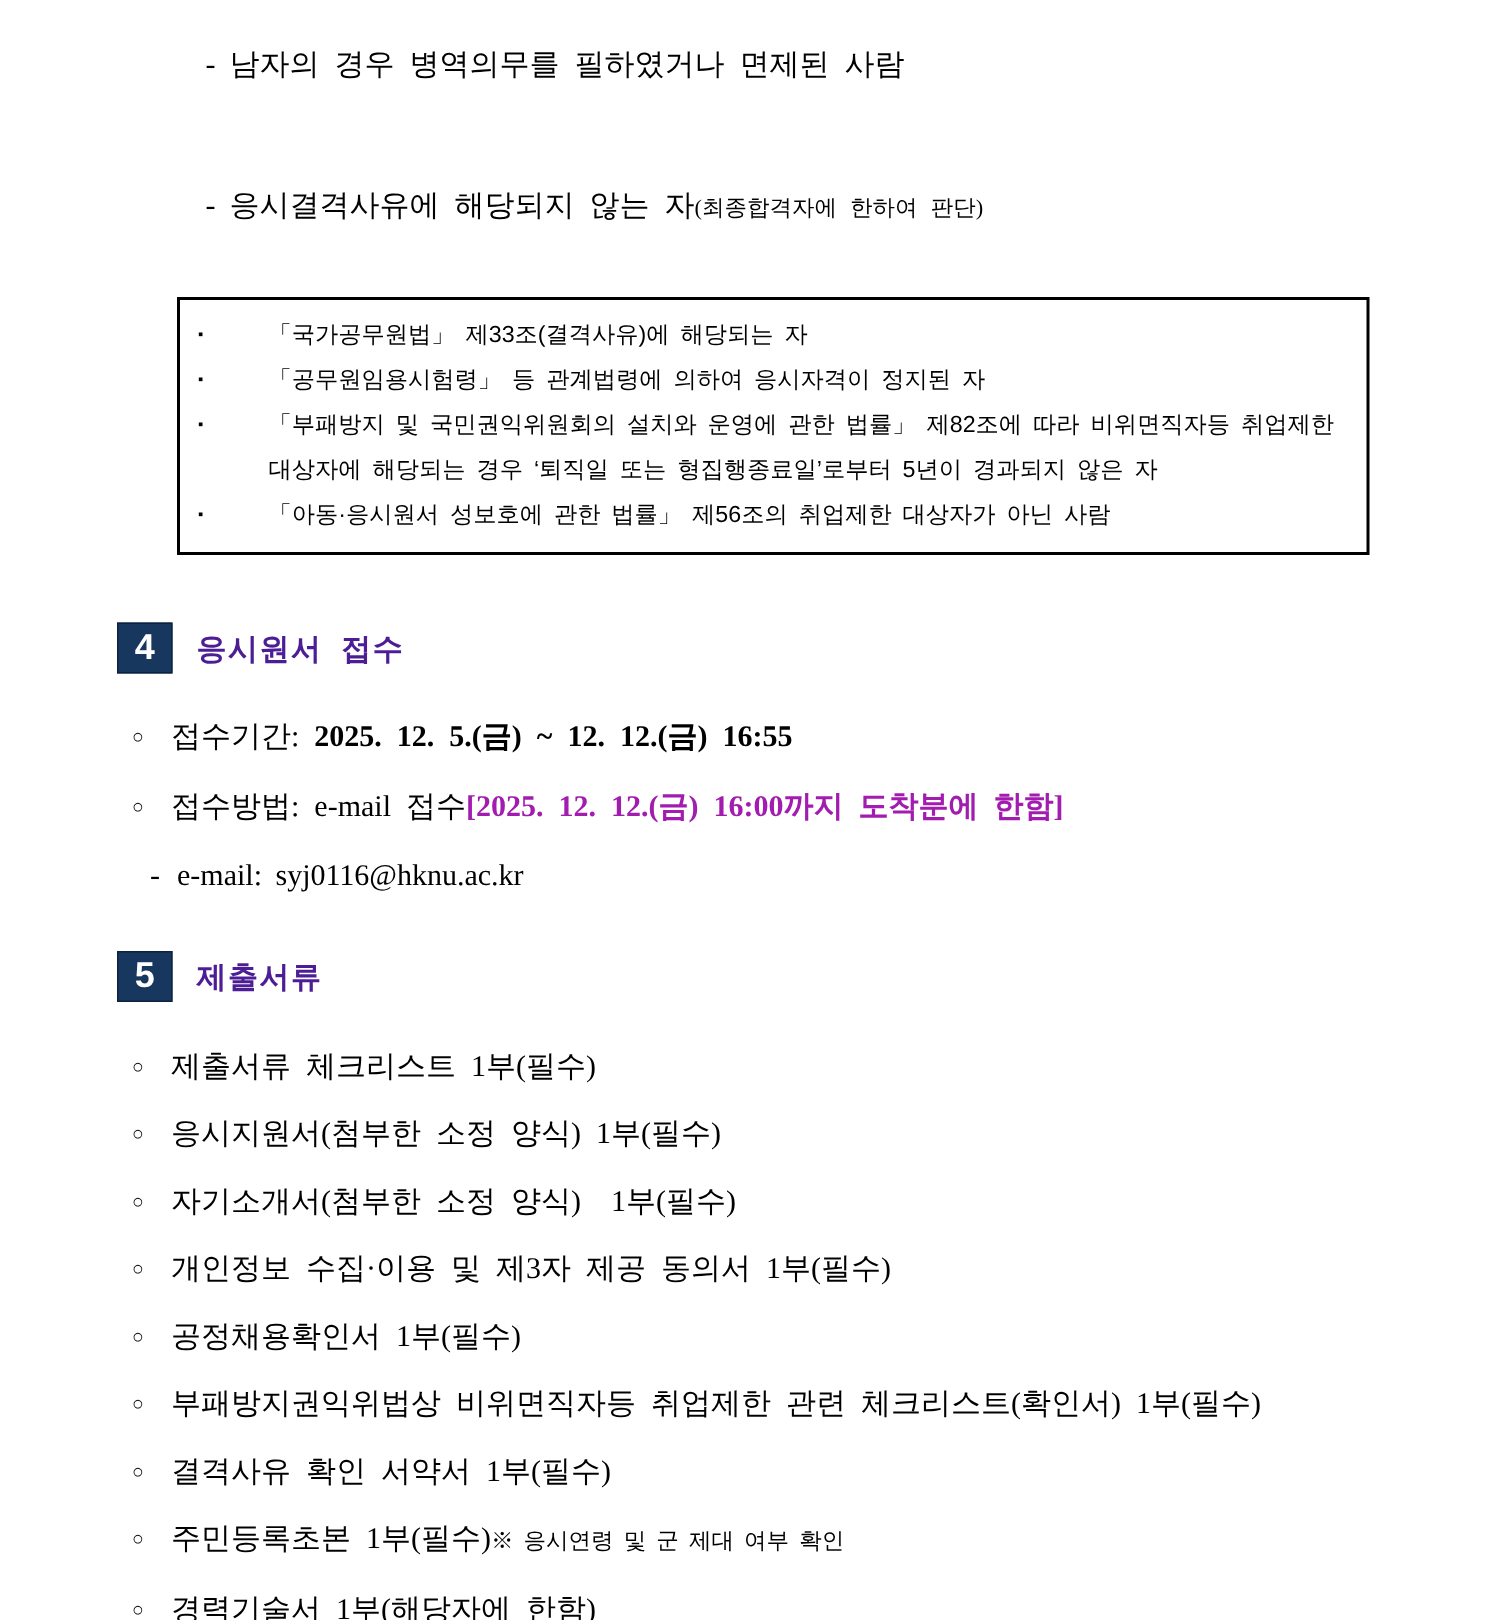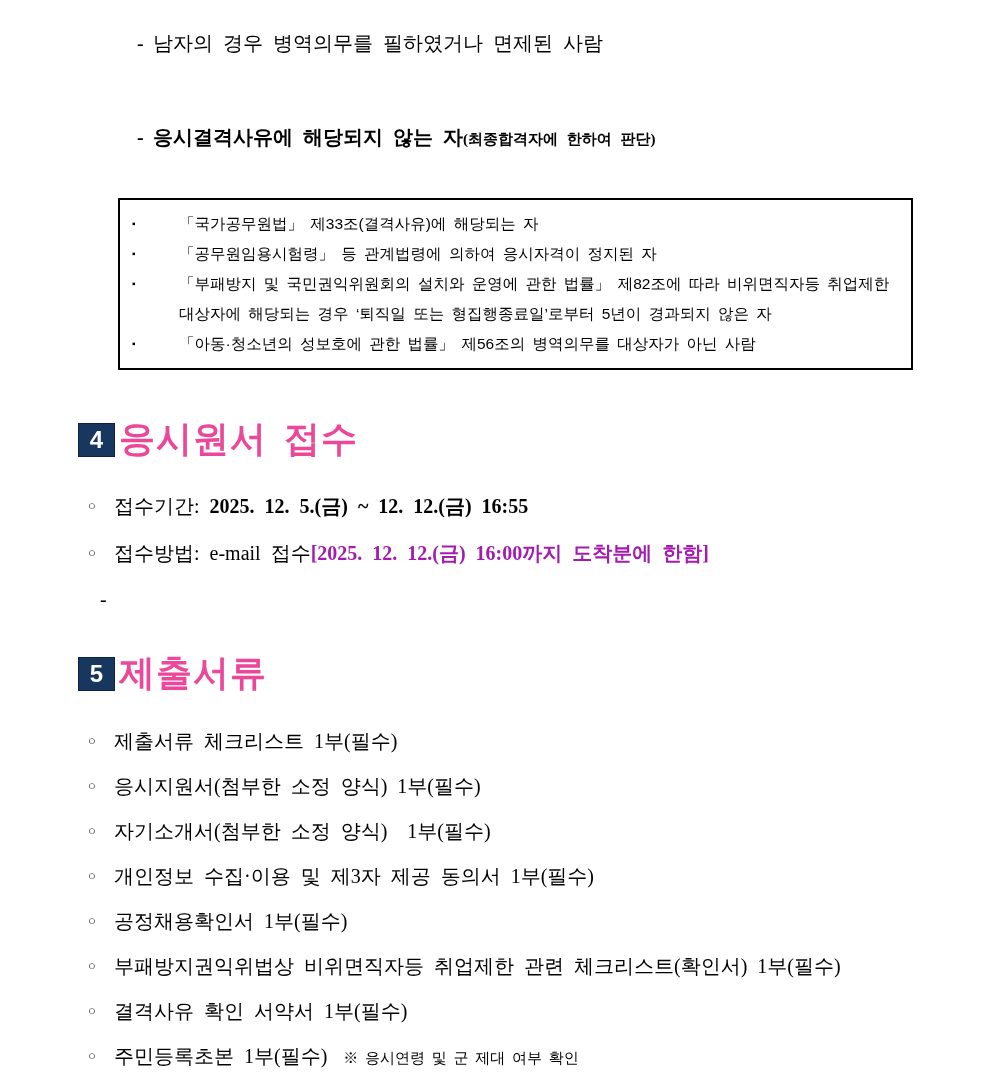--- a/index.html
+++ b/index.html
@@ -15,21 +15,21 @@
 
   
   .intro-line {
     margin-left: 97px;
     font-size: 20px;
     line-height: 24px;
     word-spacing: 5px;
     white-space: pre-wrap;
   }
   .intro-line.first { padding-top: 7px; }
-  .intro-line.second { margin-top: 22px; font-weight: bold; }
+  .intro-line.second { margin-top: 22px; }
   .dash { display: inline-block; width: 16px; }
   .small-inline { font-size: 15px; }
 
   
   .notice-box {
     margin: 23px 0 0 118px;
     width: 795px;
     border: 2px solid #000000;
     padding: 9px 5px 9px 12px;
     font-family: "Liberation Sans", "DejaVu Sans", sans-serif;
@@ -52,25 +52,25 @@
     width: 37px; height: 34px;
     background: #17375E;
     border: 1px solid #0d2240;
     color: #ffffff;
     font-family: "Liberation Sans", "DejaVu Sans", sans-serif;
     font-weight: bold;
     font-size: 24px;
     display: flex; align-items: center; justify-content: center;
   }
   .sec-title {
-    margin-left: 4px;
-    color: #ec4899;
+    margin-left: 16px;
+    color: #4c1d95;
     font-family: "Liberation Sans", "DejaVu Sans", sans-serif;
     font-weight: bold;
-    font-size: 36px;
+    font-size: 20px;
     letter-spacing: 1px;
     word-spacing: 6px;
   }
 
   
   .s4-item {
     display: flex;
     margin-left: 88px;
     font-size: 20px;
     line-height: 24px;
@@ -102,21 +102,20 @@
     margin-top: 19px;
     font-size: 20px;
     line-height: 26px;
     word-spacing: 5px;
   }
   .s5-item.first { margin-top: 30px; }
   .s5-item .circle-bullet { line-height: 26px; }
   .s5-text { white-space: pre-wrap; }
   .s5-note {
     font-size: 15px;
-    margin-left: 16px;
     word-spacing: 3px;
     white-space: pre-wrap;
     text-align: center;
   }
 </style>
 </head>
 <body>
 
 <div class="page">
 
@@ -135,39 +134,40 @@
     <div class="notice-item">
       <span class="notice-bullet">▪</span>
       <span class="notice-text">「공무원임용시험령」 등 관계법령에 의하여 응시자격이 정지된 자</span>
     </div>
     <div class="notice-item">
       <span class="notice-bullet">▪</span>
       <span class="notice-text">「부패방지 및 국민권익위원회의 설치와 운영에 관한 법률」 제82조에 따라 비위면직자등 취업제한 대상자에 해당되는 경우 ‘퇴직일 또는 형집행종료일’로부터 5년이 경과되지 않은 자</span>
     </div>
     <div class="notice-item">
       <span class="notice-bullet">▪</span>
-      <span class="notice-text">「아동·청소년의 성보호에 관한 법률」 제56조의 병역의무를 대상자가 아닌 사람</span>
+      <span class="notice-text">「아동·응시원서 성보호에 관한 법률」 제56조의 취업제한 대상자가 아닌 사람</span>
     </div>
   </div>
 
   <div class="sec-header s4">
     <div class="sec-badge">4</div>
     <div class="sec-title">응시원서 접수</div>
   </div>
 
   <div class="s4-item i1">
     <span class="circle-bullet">○</span>
     <span class="s4-text"><span>접수기간: </span><span class="bold-black">2025. 12. 5.(금) ~ 12. 12.(금) 16:55</span></span>
   </div>
   <div class="s4-item i2">
     <span class="circle-bullet">○</span>
     <span class="s4-text"><span>접수방법: e-mail 접수</span><span class="blue-bold">[2025. 12. 12.(금) 16:00까지 도착분에 한함]</span></span>
   </div>
   <div class="s4-sub">
     <span class="dash">-</span>
+    <span class="s4-text">e-mail: syj0116@hknu.ac.kr</span>
   </div>
 
   <div class="sec-header s5">
     <div class="sec-badge">5</div>
     <div class="sec-title">제출서류</div>
   </div>
 
   <div class="s5-item first">
     <span class="circle-bullet">○</span>
     <span class="s5-text">제출서류 체크리스트 1부(필수)</span>

